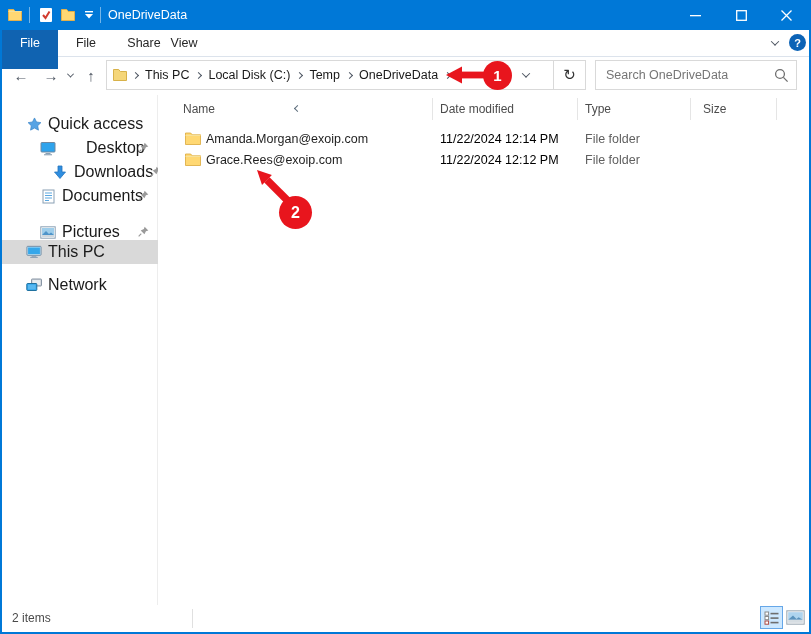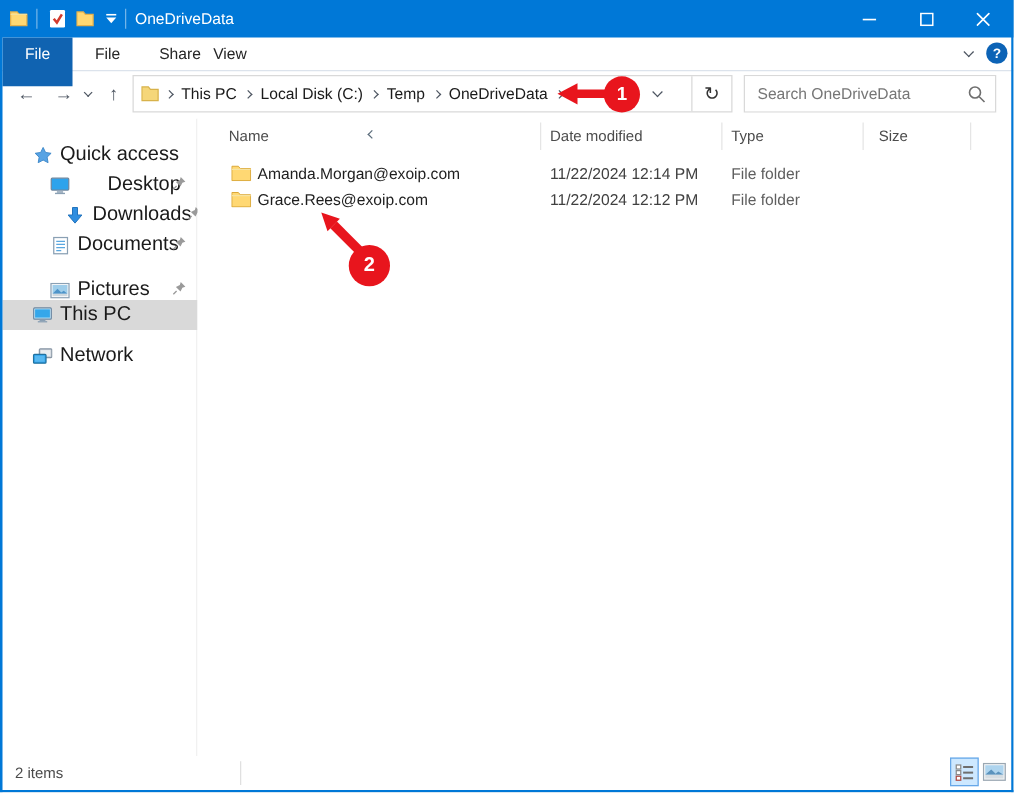--- a/index.html
+++ b/index.html
@@ -52,21 +52,21 @@
   .side-item.selected { background:#d9d9d9; }
   .pin { position:absolute; right:8px; top:4px; }
   
   .filearea { position:absolute; left:158px; top:95px; width:651px; height:510px; background:#fff; }
   .col-header { position:absolute; top:7px; font-size:12px; color:#4c4c4c; white-space:nowrap; }
   .col-sep { position:absolute; top:3px; width:1px; height:22px; background:#e5e5e5; }
   .sort-caret { position:absolute; left:137px; top:2px; }
   .file-row { position:absolute; left:0; width:651px; height:20px; display:flex; align-items:center; font-size:12.5px; }
   .file-row .f-icon { position:absolute; left:27px; top:3px; }
   .file-row .f-name { position:absolute; left:48px; color:#1e1e1e; white-space:nowrap; }
-  .file-row .f-date { position:absolute; left:282px; color:#404040; white-space:nowrap; }
+  .file-row .f-date { position:absolute; left:282px; color:#000000; white-space:nowrap; }
   .file-row .f-type { position:absolute; left:427px; color:#5f5f5f; white-space:nowrap; }
   .file-row .f-size { position:absolute; left:545px; color:#5f5f5f; }
   
   .statusbar { position:absolute; left:2px; top:605px; width:807px; height:27px; background:#fff; }
   .status-count { position:absolute; left:10px; top:0; height:27px; line-height:27px; font-size:12px; color:#4a4a4a; }
   .status-sep { position:absolute; left:190px; top:4px; width:1px; height:19px; background:#e0e0e0; }
   .view-btn { position:absolute; display:flex; align-items:center; justify-content:center; }
   .view-btn.details { left:760px; top:606px; width:23px; height:23px; background:#cde8ff; border:1px solid #66a7e8; }
   .view-btn.thumbs  { left:786px; top:610px; width:19px; height:15px; }
   

